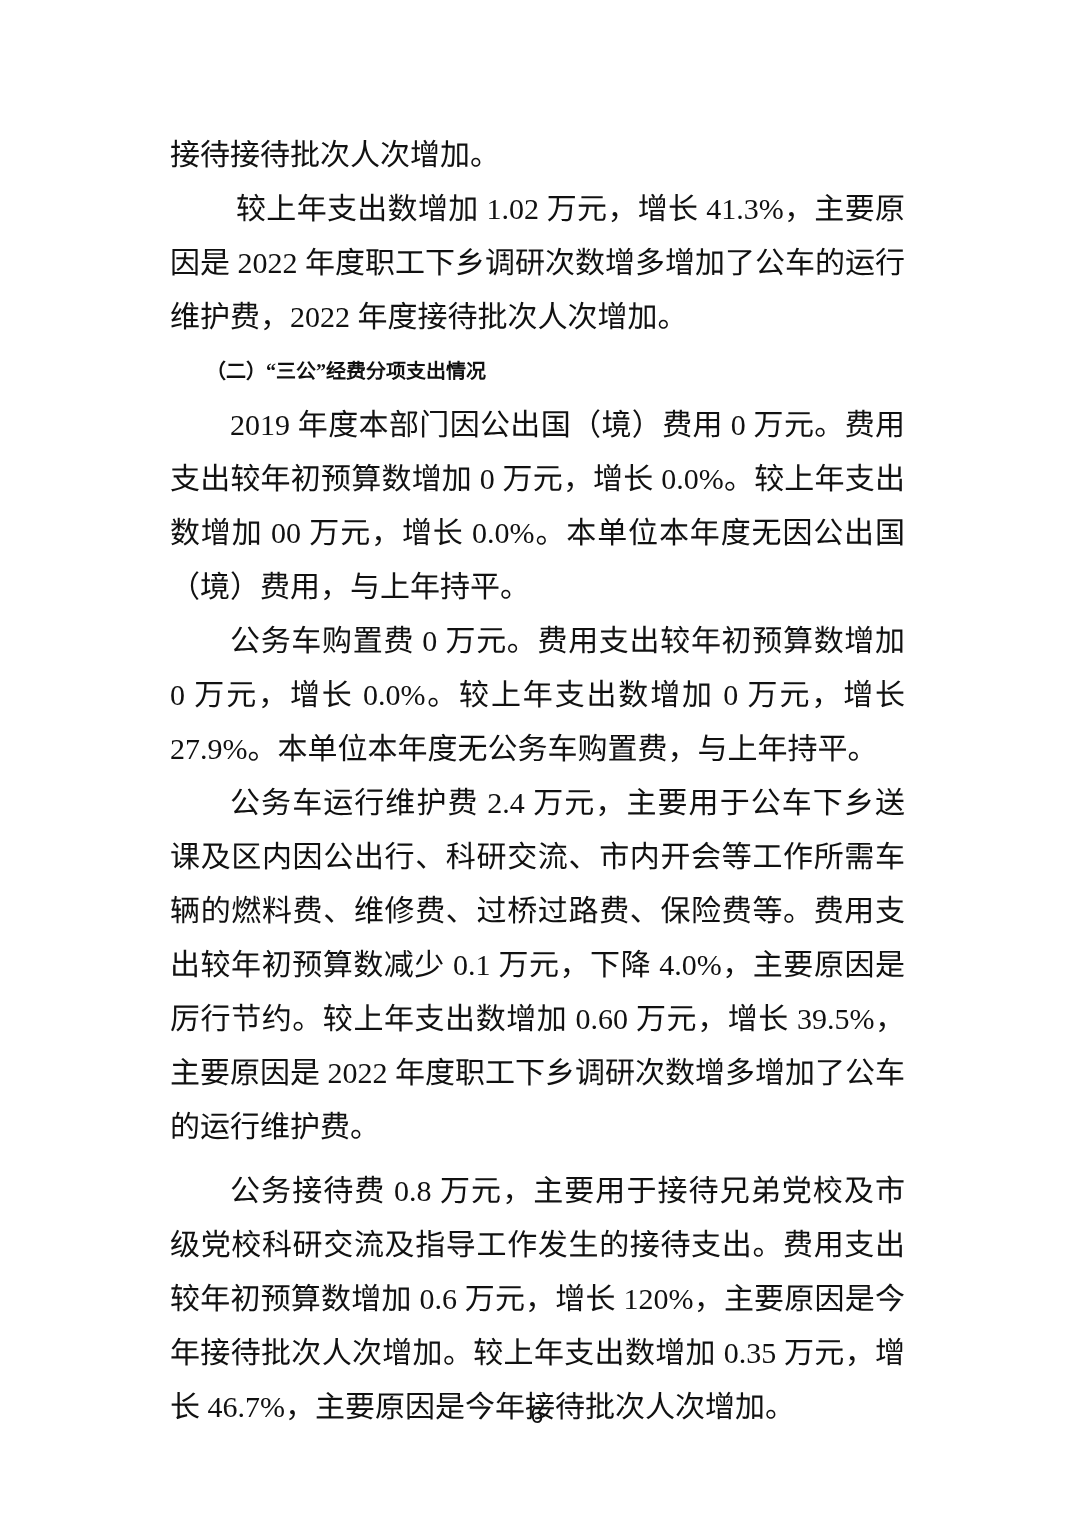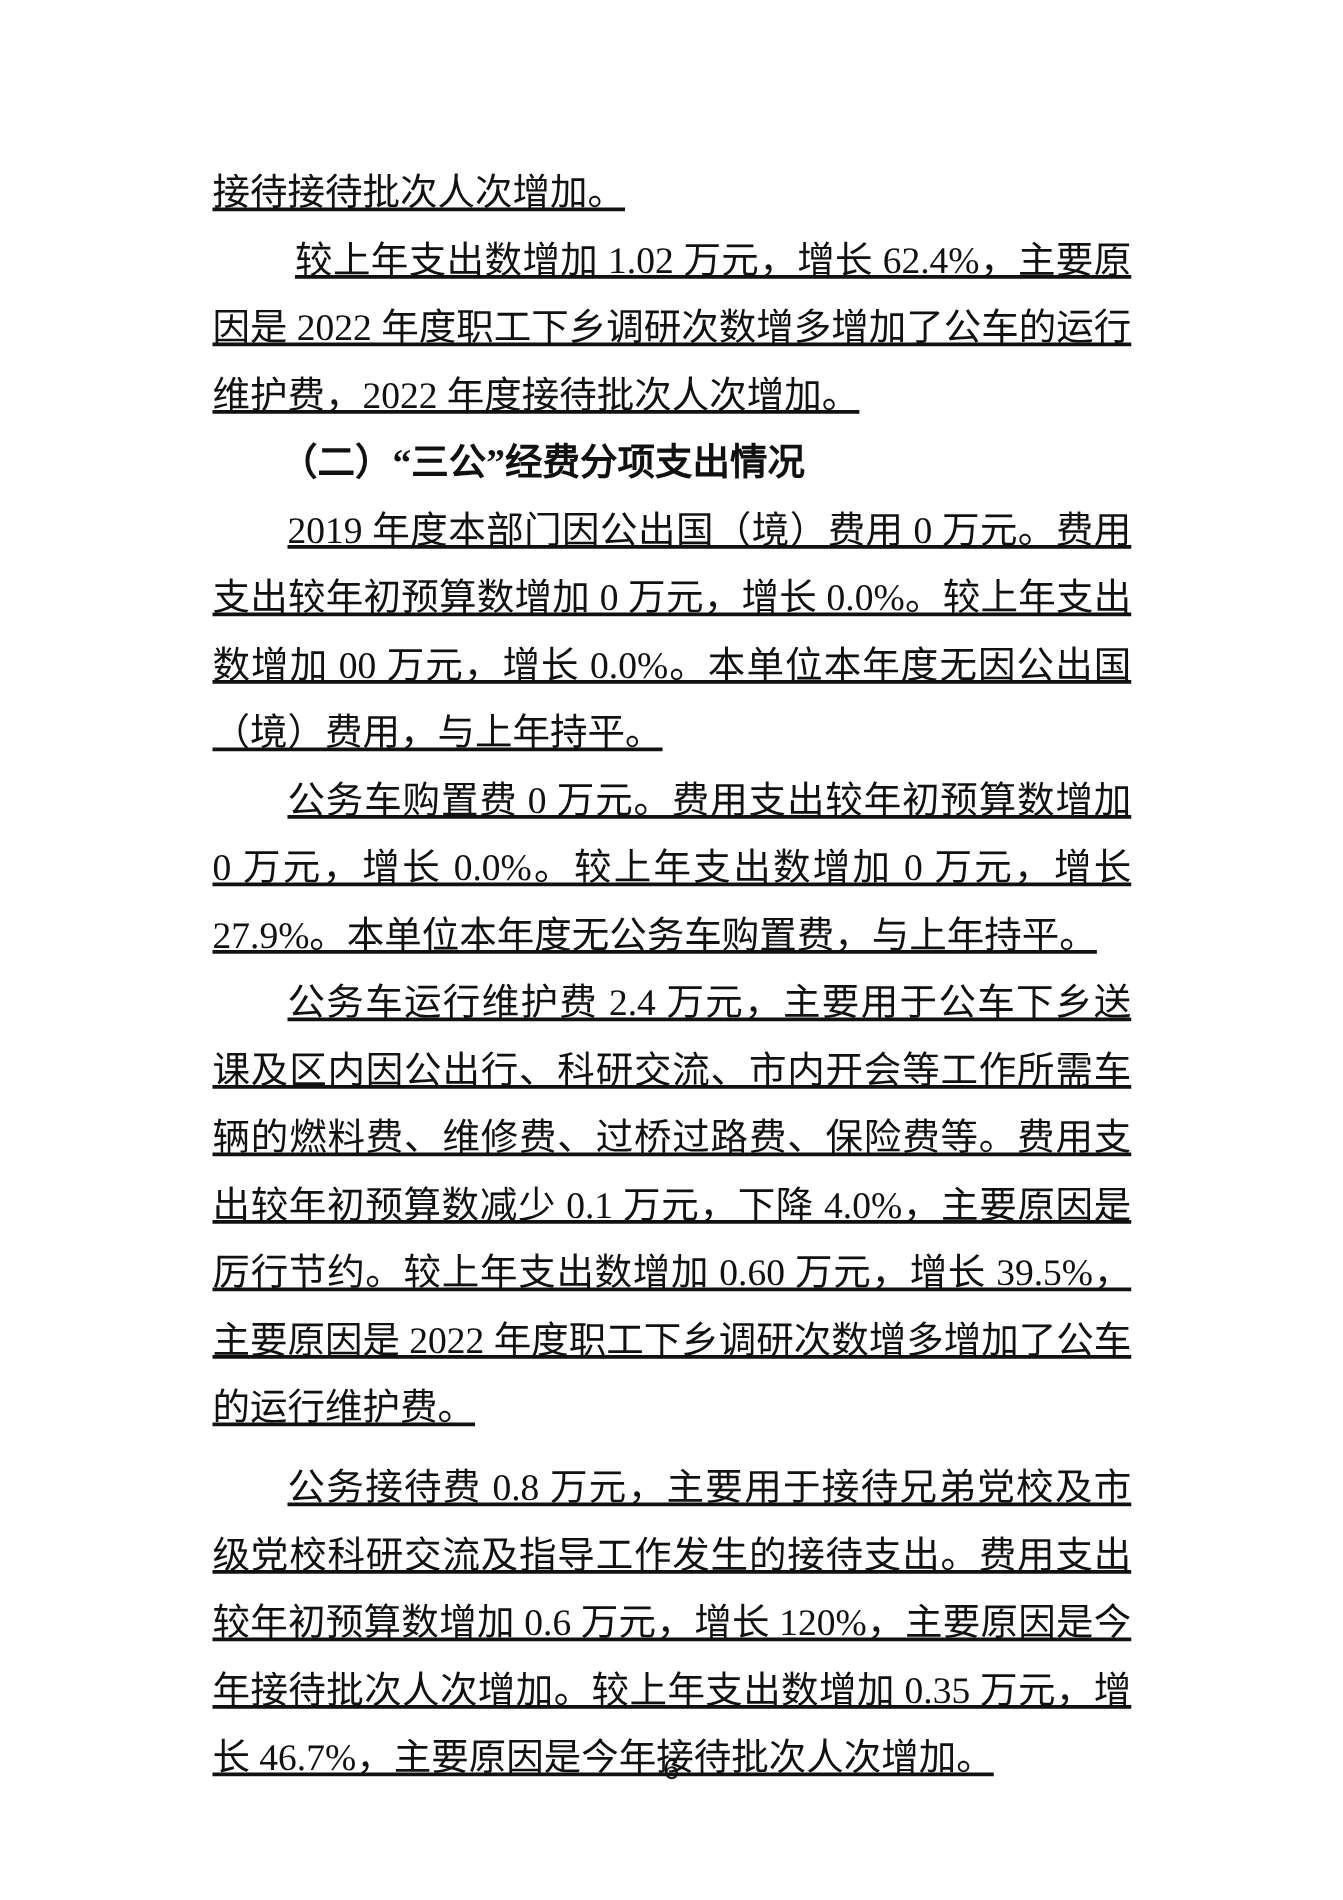--- a/index.html
+++ b/index.html
@@ -27,34 +27,33 @@
     top: 128px;
     width: 735px;
     font-size: 30px;
     line-height: 54px;
     text-align: justify;
     text-justify: inter-ideograph;
   }
   .content p {
     margin: 0;
     text-indent: 2em;
-    text-decoration: underline;
   }
   .content p.continuation {
     text-indent: 0;
   }
   .content p.first-body {
     text-indent: 2.2em;
   }
   .content p.last-para {
     margin-top: 10px;
   }
   .section-heading {
     margin: 0;
-    font-size: 30px;
+    font-size: 20px;
     line-height: 54px;
     font-weight: bold;
     text-indent: 1.8em;
     text-align: left;
   }
   .page-number {
     position: absolute;
     top: 1400px;
     left: 0;
     width: 100%;
@@ -67,21 +66,21 @@
 </style>
 </head>
 <body>
 
 <div class="page">
 
   <div class="content">
 
     <p class="continuation">接待接待批次人次增加。</p>
 
-    <p class="first-body">较上年支出数增加 1.02 万元，增长 62.4%，主要原因是 2022 年度职工下乡调研次数增多增加了公车的运行维护费，2022 年度接待批次人次增加。</p>
+    <p class="first-body">较上年支出数增加 1.02 万元，增长 41.3%，主要原因是 2022 年度职工下乡调研次数增多增加了公车的运行维护费，2022 年度接待批次人次增加。</p>
 
     <h2 class="section-heading">（二）“三公”经费分项支出情况</h2>
 
     <p>2019 年度本部门因公出国（境）费用 0 万元。费用支出较年初预算数增加 0 万元，增长 0.0%。较上年支出数增加 00 万元，增长 0.0%。本单位本年度无因公出国（境）费用，与上年持平。</p>
 
     <p>公务车购置费 0 万元。费用支出较年初预算数增加 0 万元，增长 0.0%。较上年支出数增加 0 万元，增长 27.9%。本单位本年度无公务车购置费，与上年持平。</p>
 
     <p>公务车运行维护费 2.4 万元，主要用于公车下乡送课及区内因公出行、科研交流、市内开会等工作所需车辆的燃料费、维修费、过桥过路费、保险费等。费用支出较年初预算数减少 0.1 万元，下降 4.0%，主要原因是厉行节约。较上年支出数增加 0.60 万元，增长 39.5%，主要原因是 2022 年度职工下乡调研次数增多增加了公车的运行维护费。</p>
 
     <p class="last-para">公务接待费 0.8 万元，主要用于接待兄弟党校及市级党校科研交流及指导工作发生的接待支出。费用支出较年初预算数增加 0.6 万元，增长 120%，主要原因是今年接待批次人次增加。较上年支出数增加 0.35 万元，增长 46.7%，主要原因是今年接待批次人次增加。</p>

